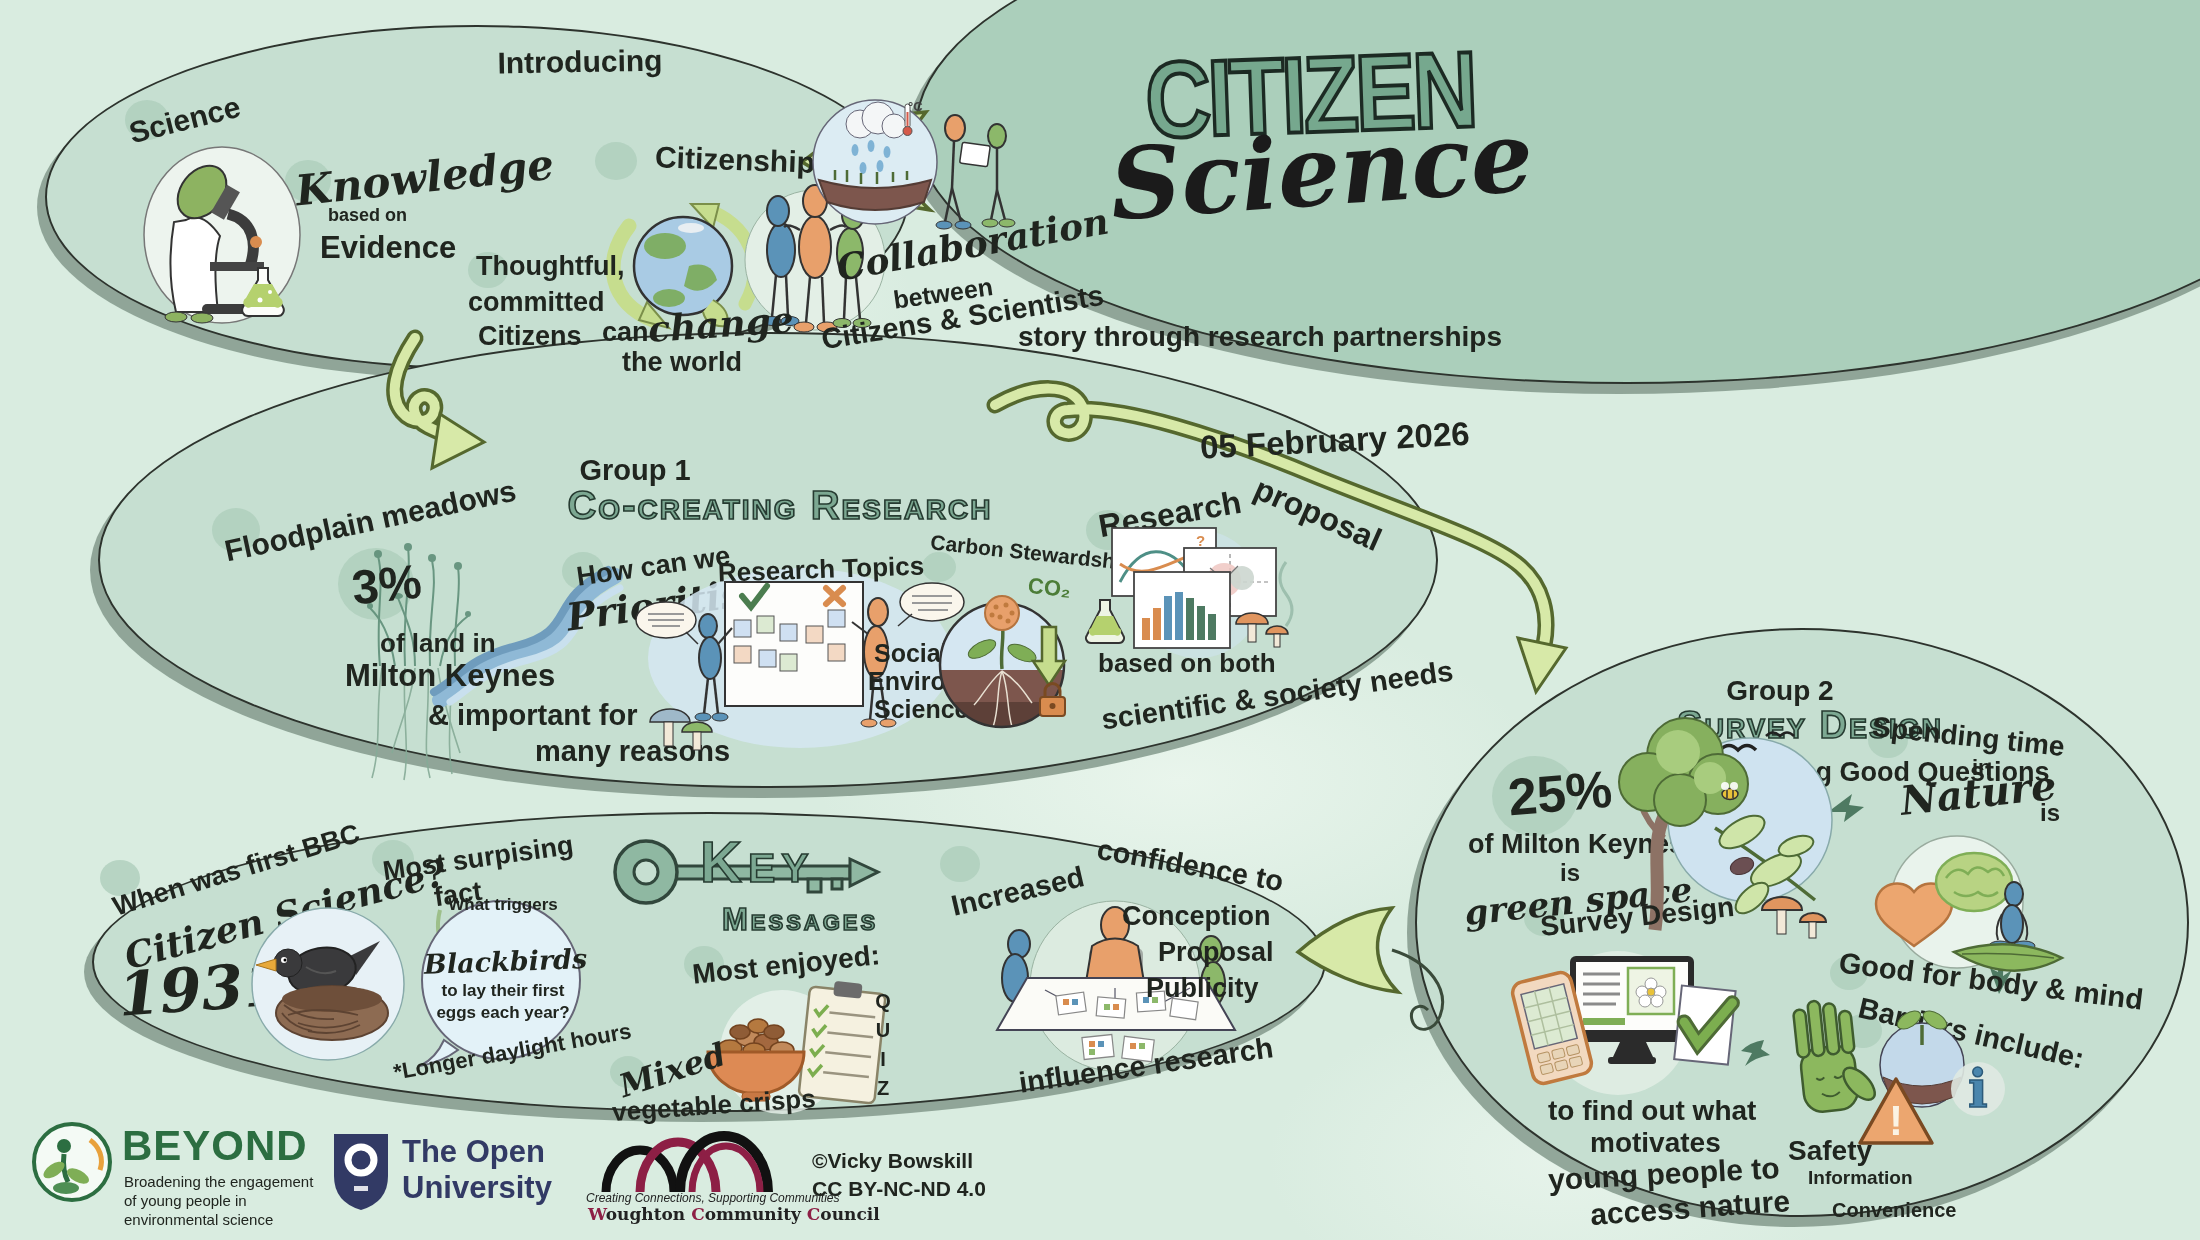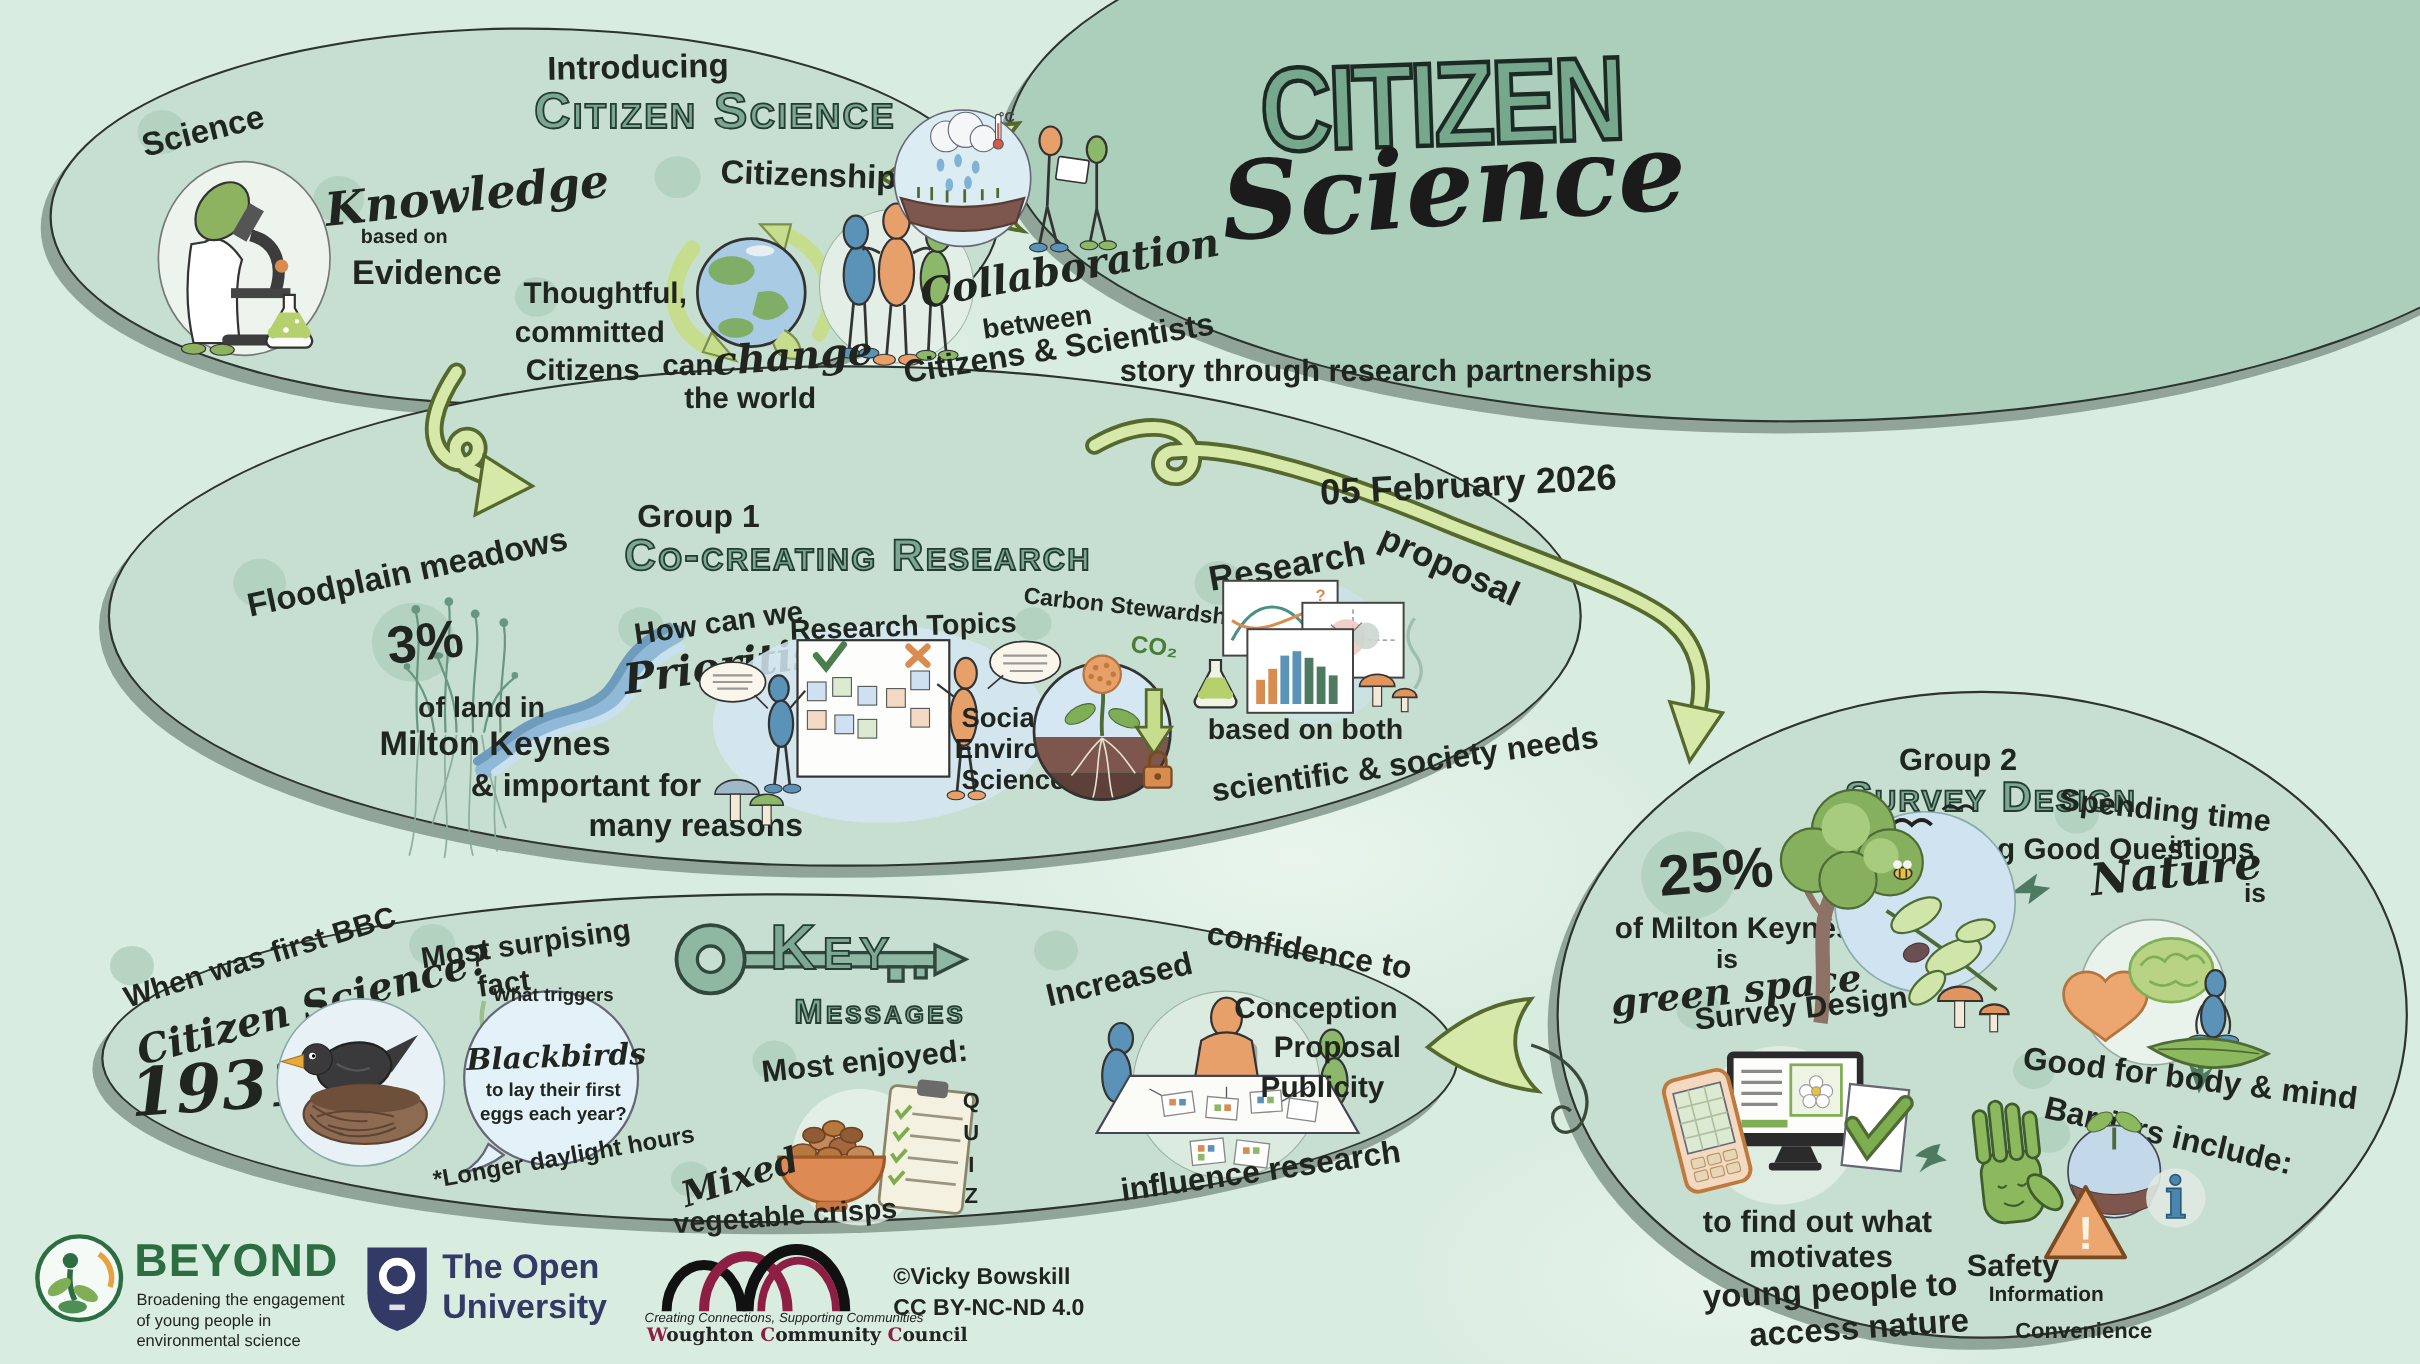--- a/index.html
+++ b/index.html
@@ -79,21 +79,20 @@
     <path d="M1996,946 q9,14 7,30 l9,-6 l-13,24 l-9,-26 l8,4 q2,-14 -2,-26 z" fill="#4e7a62"></path>
     <path d="M1764,1040 q-14,2 -23,11 l11,2 l-7,13 q11,-9 25,-11 l-9,-6 z" fill="#4e7a62"></path>
   </svg>
 
   <div class="t ctr" style="left:1100px;top:38px;width:420px;font-size:108px;font-weight:900;color:#76a88e;-webkit-text-stroke:4px #1c2a23;letter-spacing:-4px;text-transform:uppercase;--r:-2deg;--sx:.84">Citizen</div>
   <div class="t ctr script" style="left:1110px;top:122px;width:360px;font-size:98px;color:#1b1b1b;--r:-4deg">Science</div>
   <div class="t ctr" style="left:1010px;top:322px;width:500px;font-size:28px;">story through research partnerships</div>
   <div class="t ctr" style="left:1200px;top:424px;width:260px;font-size:33px;--r:-3deg">05 February 2026</div>
 
   <div class="t ctr" style="left:480px;top:46px;width:200px;font-size:30px;--r:-1deg">Introducing</div>
-  <div class="t ctr outl" style="left:430px;top:76px;width:440px;font-size:46px;">Citizen Science</div>
   <div class="t" style="left:128px;top:104px;font-size:30px;--r:-14deg">Science</div>
 
   <svg class="abs" style="left:140px;top:140px" width="165" height="185" viewBox="0 0 165 185">
     <ellipse cx="82" cy="95" rx="78" ry="88" fill="#edf4ee" stroke="#777" stroke-width="1.5"></ellipse>
     <path d="M34,82 Q26,130 36,172 L78,172 Q72,120 80,96 Q62,70 46,80 Z" fill="#ffffff" stroke="#333" stroke-width="2"></path>
     <ellipse cx="62" cy="52" rx="21" ry="29" fill="#8db361" stroke="#333" stroke-width="2" transform="rotate(38 62 52)"></ellipse>
     <rect x="78" y="46" width="15" height="32" fill="#555" transform="rotate(30 85 62)"></rect>
     <path d="M88,74 C112,80 118,102 110,126" fill="none" stroke="#3c3c3c" stroke-width="11"></path>
     <rect x="70" y="122" width="54" height="9" fill="#444"></rect>
     <circle cx="116" cy="102" r="6" fill="#d98c4f"></circle>

